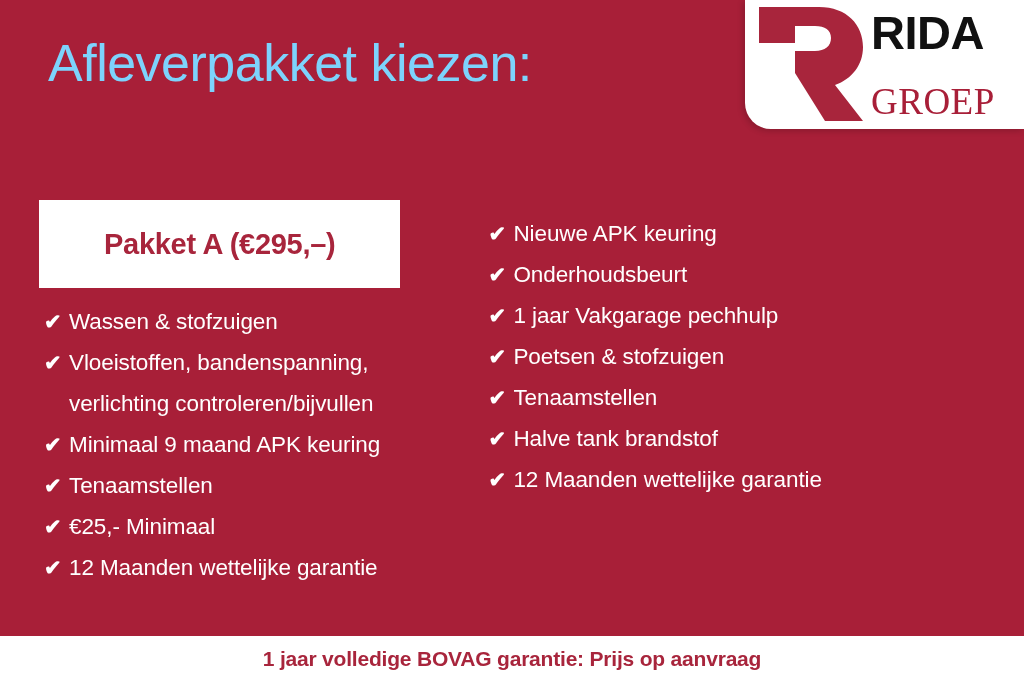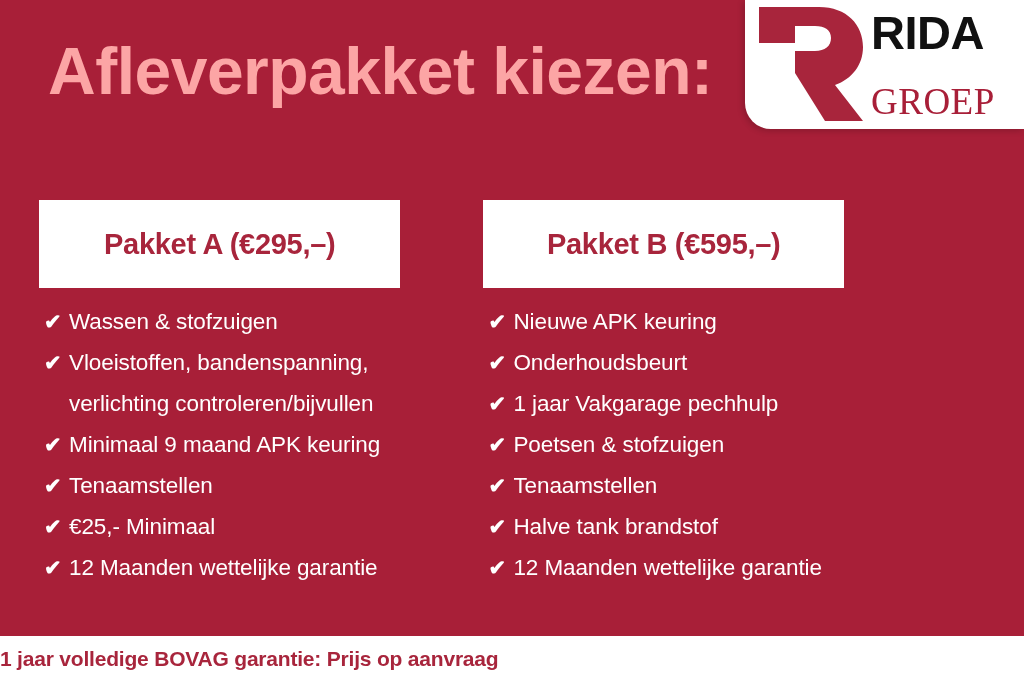--- a/index.html
+++ b/index.html
@@ -64,23 +64,23 @@
     line-height: 1.05;
     margin-top: 2px;
     font-family: Liberation Serif, serif;
   }
 
   
   .poster-title {
     position: absolute;
     left: 48px;
     top: 33px;
-    font-size: 66px;
-    font-weight: bold;
-    color: #fca5a5;
+    font-size: 52px;
+    font-weight: normal;
+    color: #7dd3fc;
     letter-spacing: -0.5px;
     white-space: nowrap;
   }
 
   
   .packages {
     position: absolute;
     left: 0;
     top: 200px;
     width: 844px;
@@ -141,20 +141,21 @@
   
   .footer-band {
     position: absolute;
     left: 0;
     bottom: 0;
     width: 1024px;
     height: 46px;
     background: #ffffff;
     display: flex;
     align-items: center;
+    justify-content: center;
   }
   .footer-text {
     font-size: 21px;
     font-weight: bold;
     color: #A8253C;
     letter-spacing: -0.2px;
     white-space: nowrap;
   }
 </style>
 </head>
@@ -202,23 +203,20 @@
           <span class="feature-text">€25,- Minimaal</span>
         </li>
         <li class="feature-item">
           <span class="check-icon">✔</span>
           <span class="feature-text">12 Maanden wettelijke garantie</span>
         </li>
       </ul>
     </div>
 
     <div class="package package-b">
-      <div class="package-header">
-        <span class="package-header-text">Pakket B (€595,–)</span>
-      </div>
       <ul class="feature-list">
         <li class="feature-item">
           <span class="check-icon">✔</span>
           <span class="feature-text">Nieuwe APK keuring</span>
         </li>
         <li class="feature-item">
           <span class="check-icon">✔</span>
           <span class="feature-text">Onderhoudsbeurt</span>
         </li>
         <li class="feature-item">

